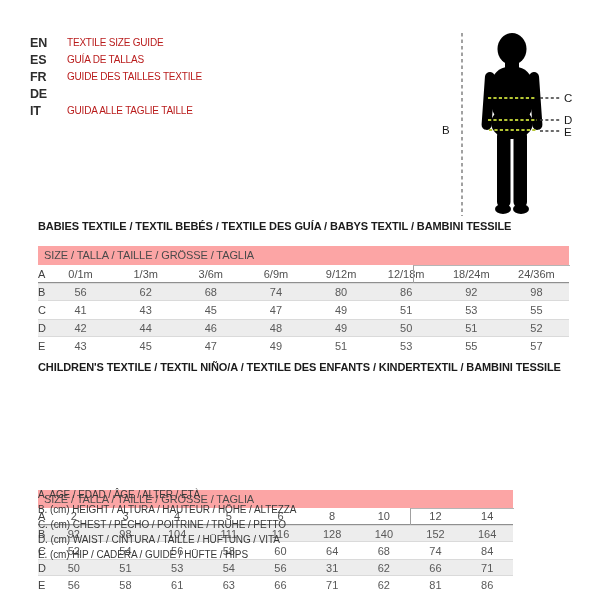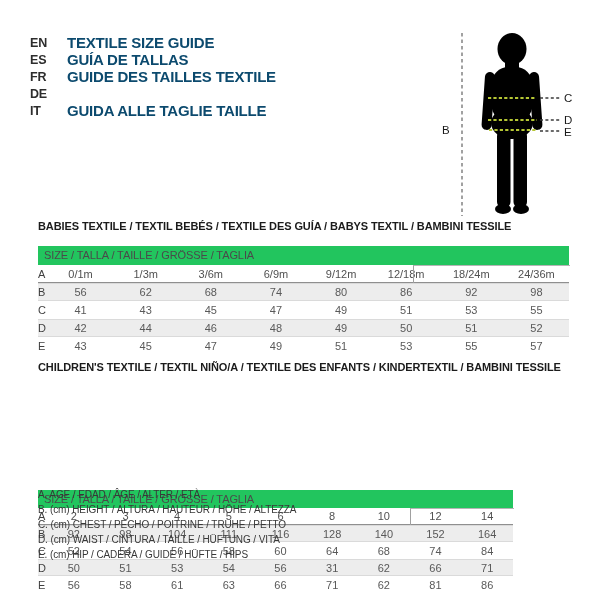--- a/index.html
+++ b/index.html
@@ -6,36 +6,36 @@
   body{
     width:600px;height:600px;background:#ffffff;position:relative;overflow:hidden;
     font-family:"Liberation Sans", sans-serif;
   }
   .abs{position:absolute;}
 
   
   .lang-block{left:30px;top:34px;}
   .lang-row{display:flex;height:17px;align-items:center;}
   .lang-code{width:37px;font-weight:bold;font-size:12.5px;color:#2d2d2d;letter-spacing:-0.2px;}
-  .lang-title{font-weight:bold;font-size:15px;color:#0c4a6e;letter-spacing:-0.2px;white-space:nowrap;}
+  .lang-title{font-weight:normal;font-size:10px;color:#b91c1c;letter-spacing:-0.2px;white-space:nowrap;}
 
   
   .figure{left:435px;top:10px;}
   .figure text{font-family:"Liberation Sans", sans-serif;font-size:11.5px;fill:#1a1a1a;}
 
   
   .section-title{font-weight:bold;font-size:11px;color:#1b1b1b;letter-spacing:-0.1px;white-space:nowrap;}
   .babies-title{left:38px;top:220px;}
   .children-title{left:38px;top:361px;}
 
   
   .size-table{left:38px;}
   .babies-table{top:246px;width:531px;}
   .children-table{top:381px;width:475px;}
-  .size-bar{background:#22c55e;color:#4a4a4a;font-size:11px;line-height:19px;height:19px;padding-left:6px;letter-spacing:-0.1px;white-space:nowrap;}
+  .size-bar{background:#fca5a5;color:#4a4a4a;font-size:11px;line-height:19px;height:19px;padding-left:6px;letter-spacing:-0.1px;white-space:nowrap;}
   .children-table .size-bar{height:18px;line-height:18px;}
   .t-row{display:grid;grid-template-columns:10px repeat(8,1fr);height:18px;align-items:center;font-size:11px;color:#595959;box-sizing:border-box;}
   .children-table .t-row{grid-template-columns:10px repeat(9,1fr);height:17px;}
   .t-label{color:#3f3f3f;}
   .t-cell{text-align:center;}
   .row-a{border-bottom:1px solid #8f8f8f;color:#505050;}
   .band{background:#ededed;box-shadow:inset 0 1px 0 #dadada, inset 0 -1px 0 #dadada;}
   .t-wrap{position:relative;}
   .hl-box{position:absolute;background:transparent;border-left:1px solid #a0a0a0;border-top:1px solid #b5b5b5;pointer-events:none;}
   .babies-hl{left:375px;top:19px;width:156px;height:17px;}

